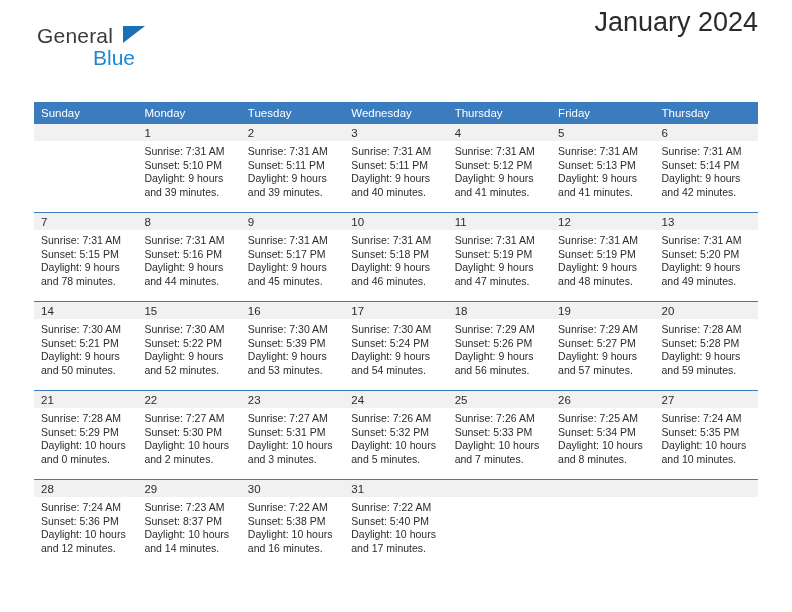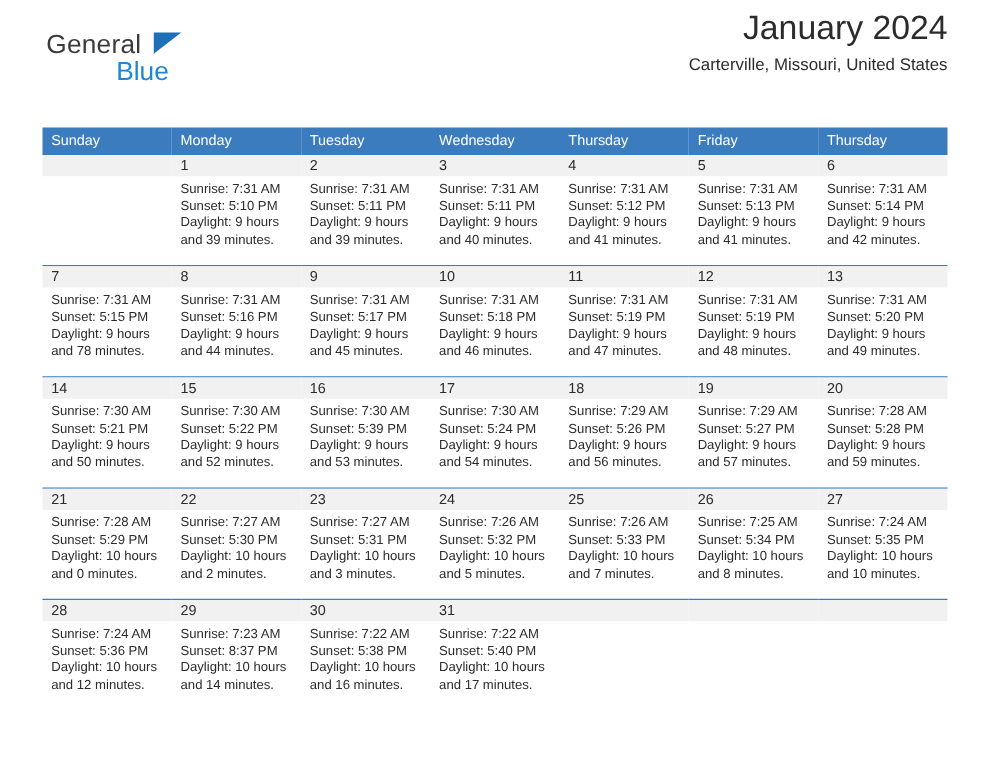--- a/index.html
+++ b/index.html
@@ -134,21 +134,20 @@
     <div class="logo">
       <div class="logo-row1">
         <span>General</span>
         <span class="logo-tri"></span>
       </div>
       <div class="logo-row2">Blue</div>
     </div>
 
     <div class="title-wrap">
       <h1 class="cal-title">January 2024</h1>
-      <div class="cal-sub">Carterville, Missouri, United States</div>
     </div>
   </div>
 
   <table class="cal">
     <thead>
       <tr>
         <th>Sunday</th>
         <th>Monday</th>
         <th>Tuesday</th>
         <th>Wednesday</th>

